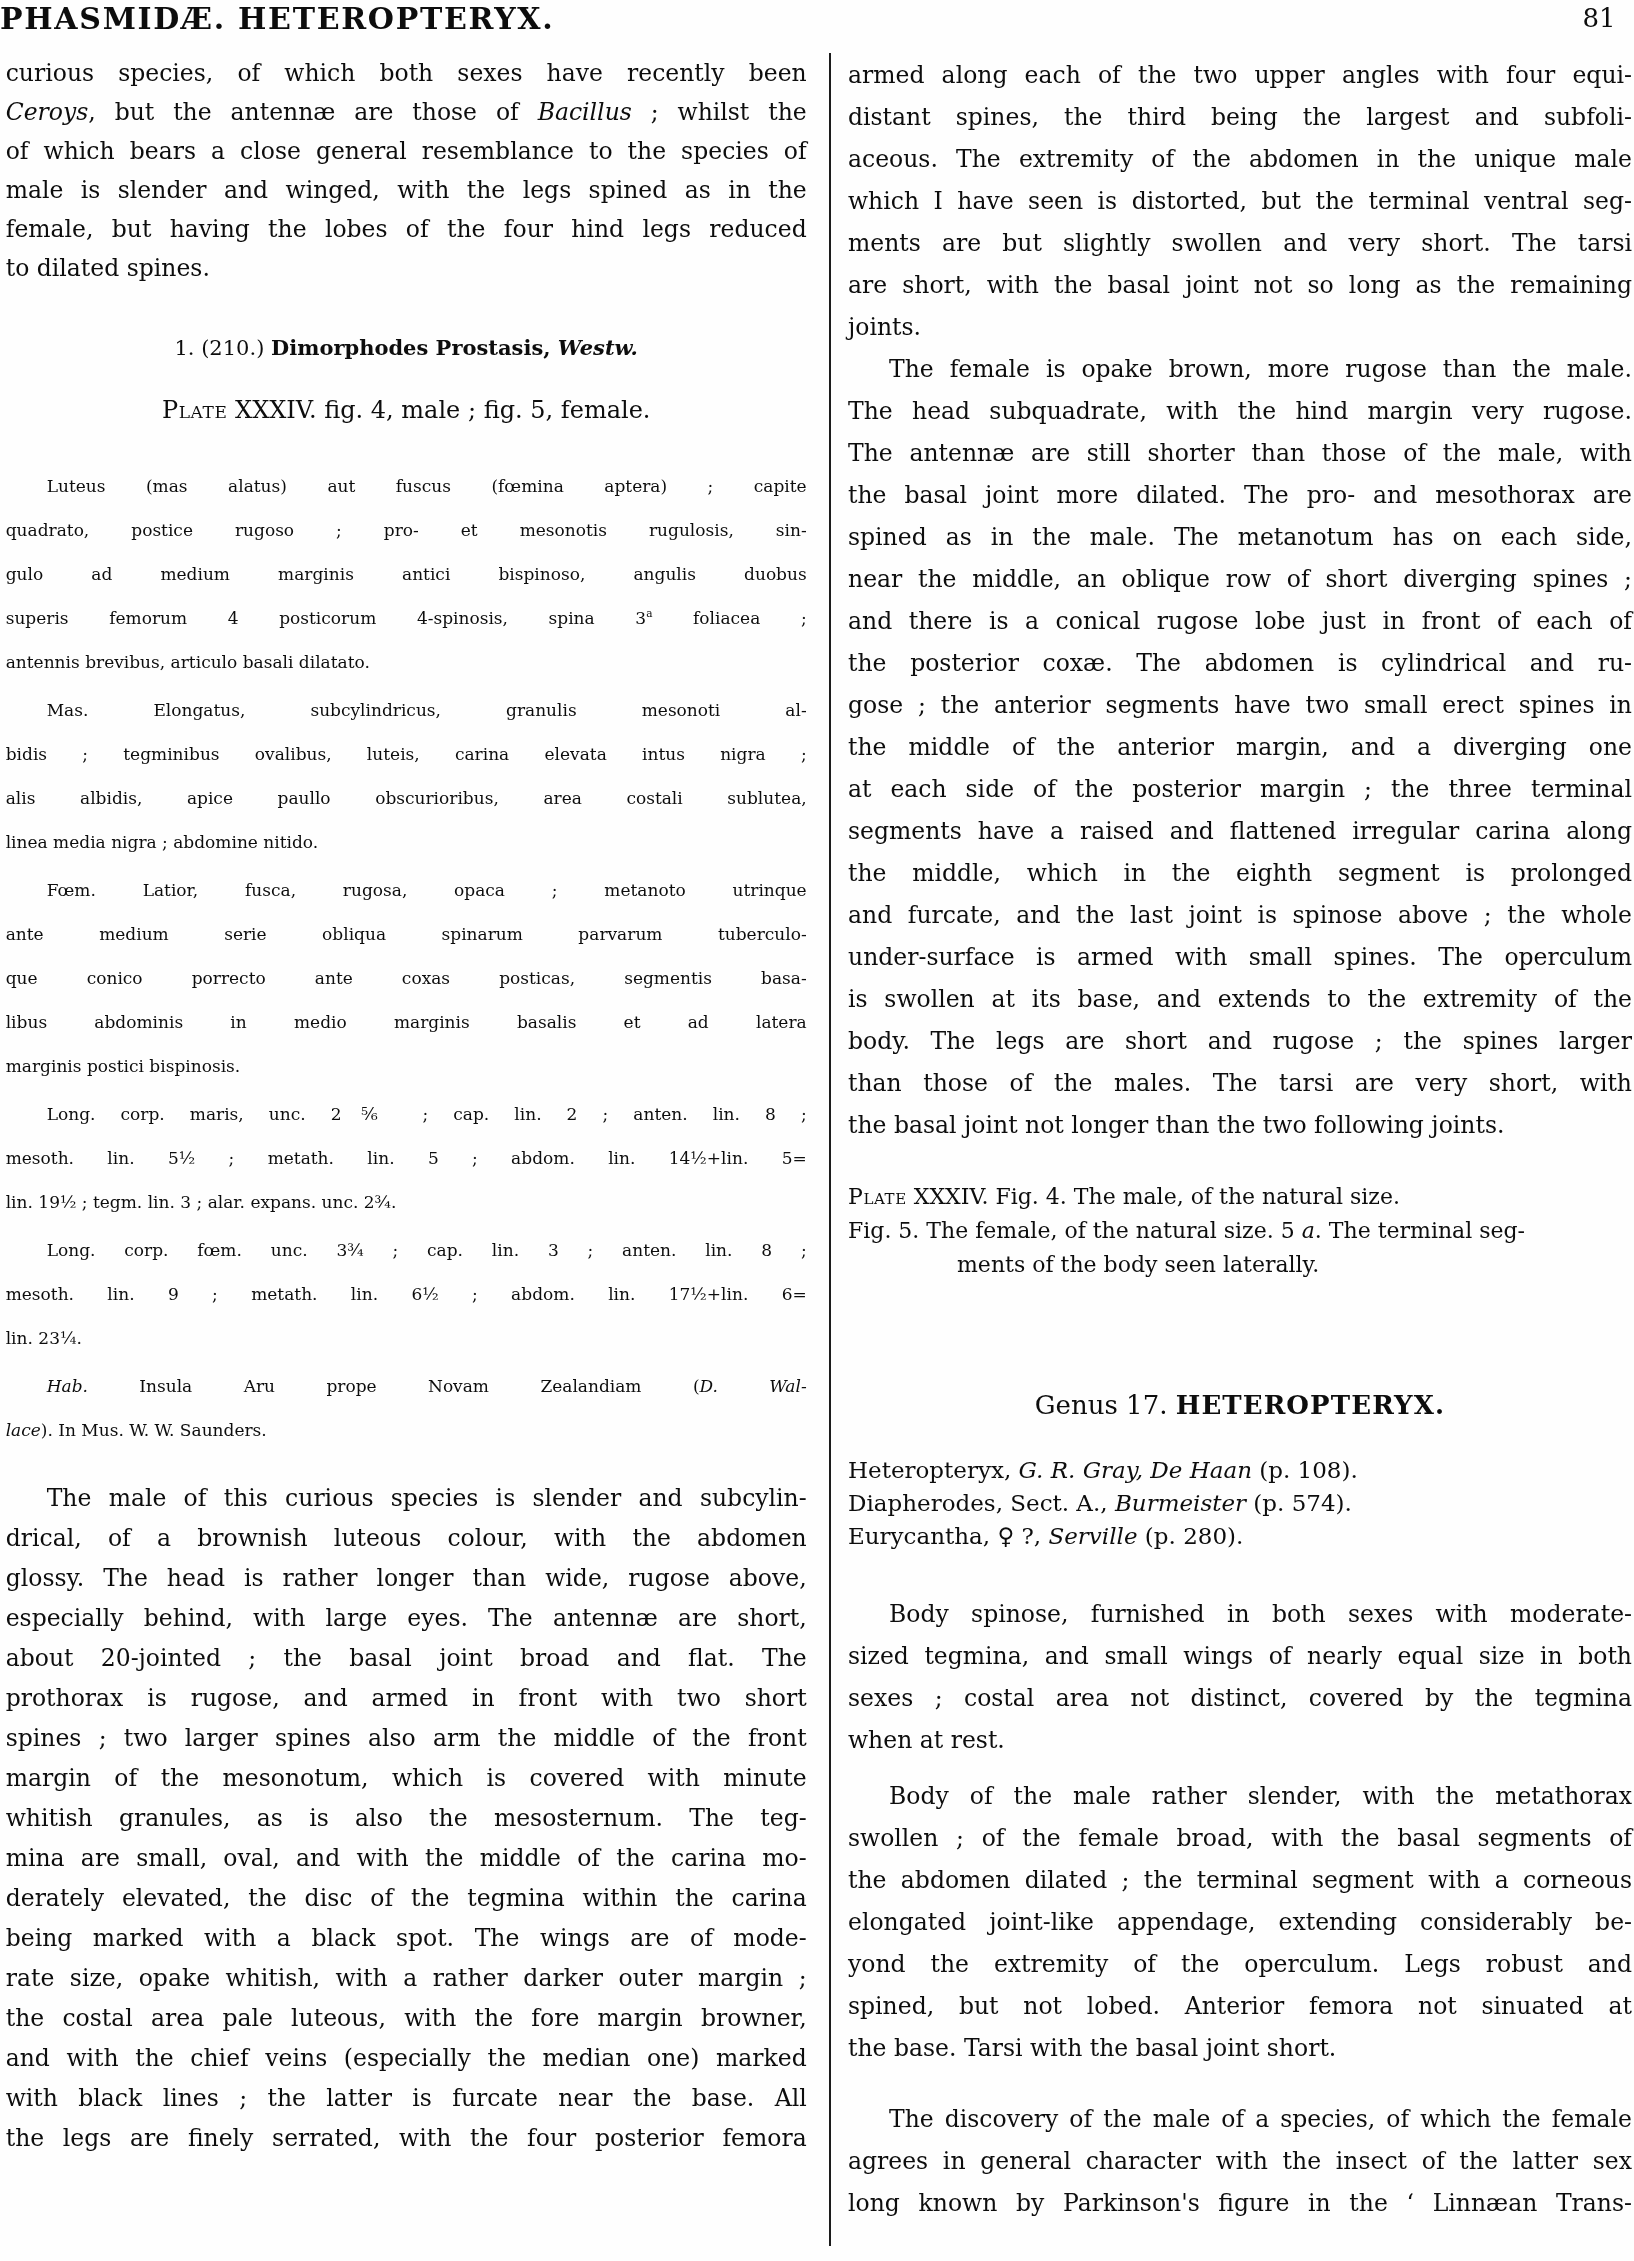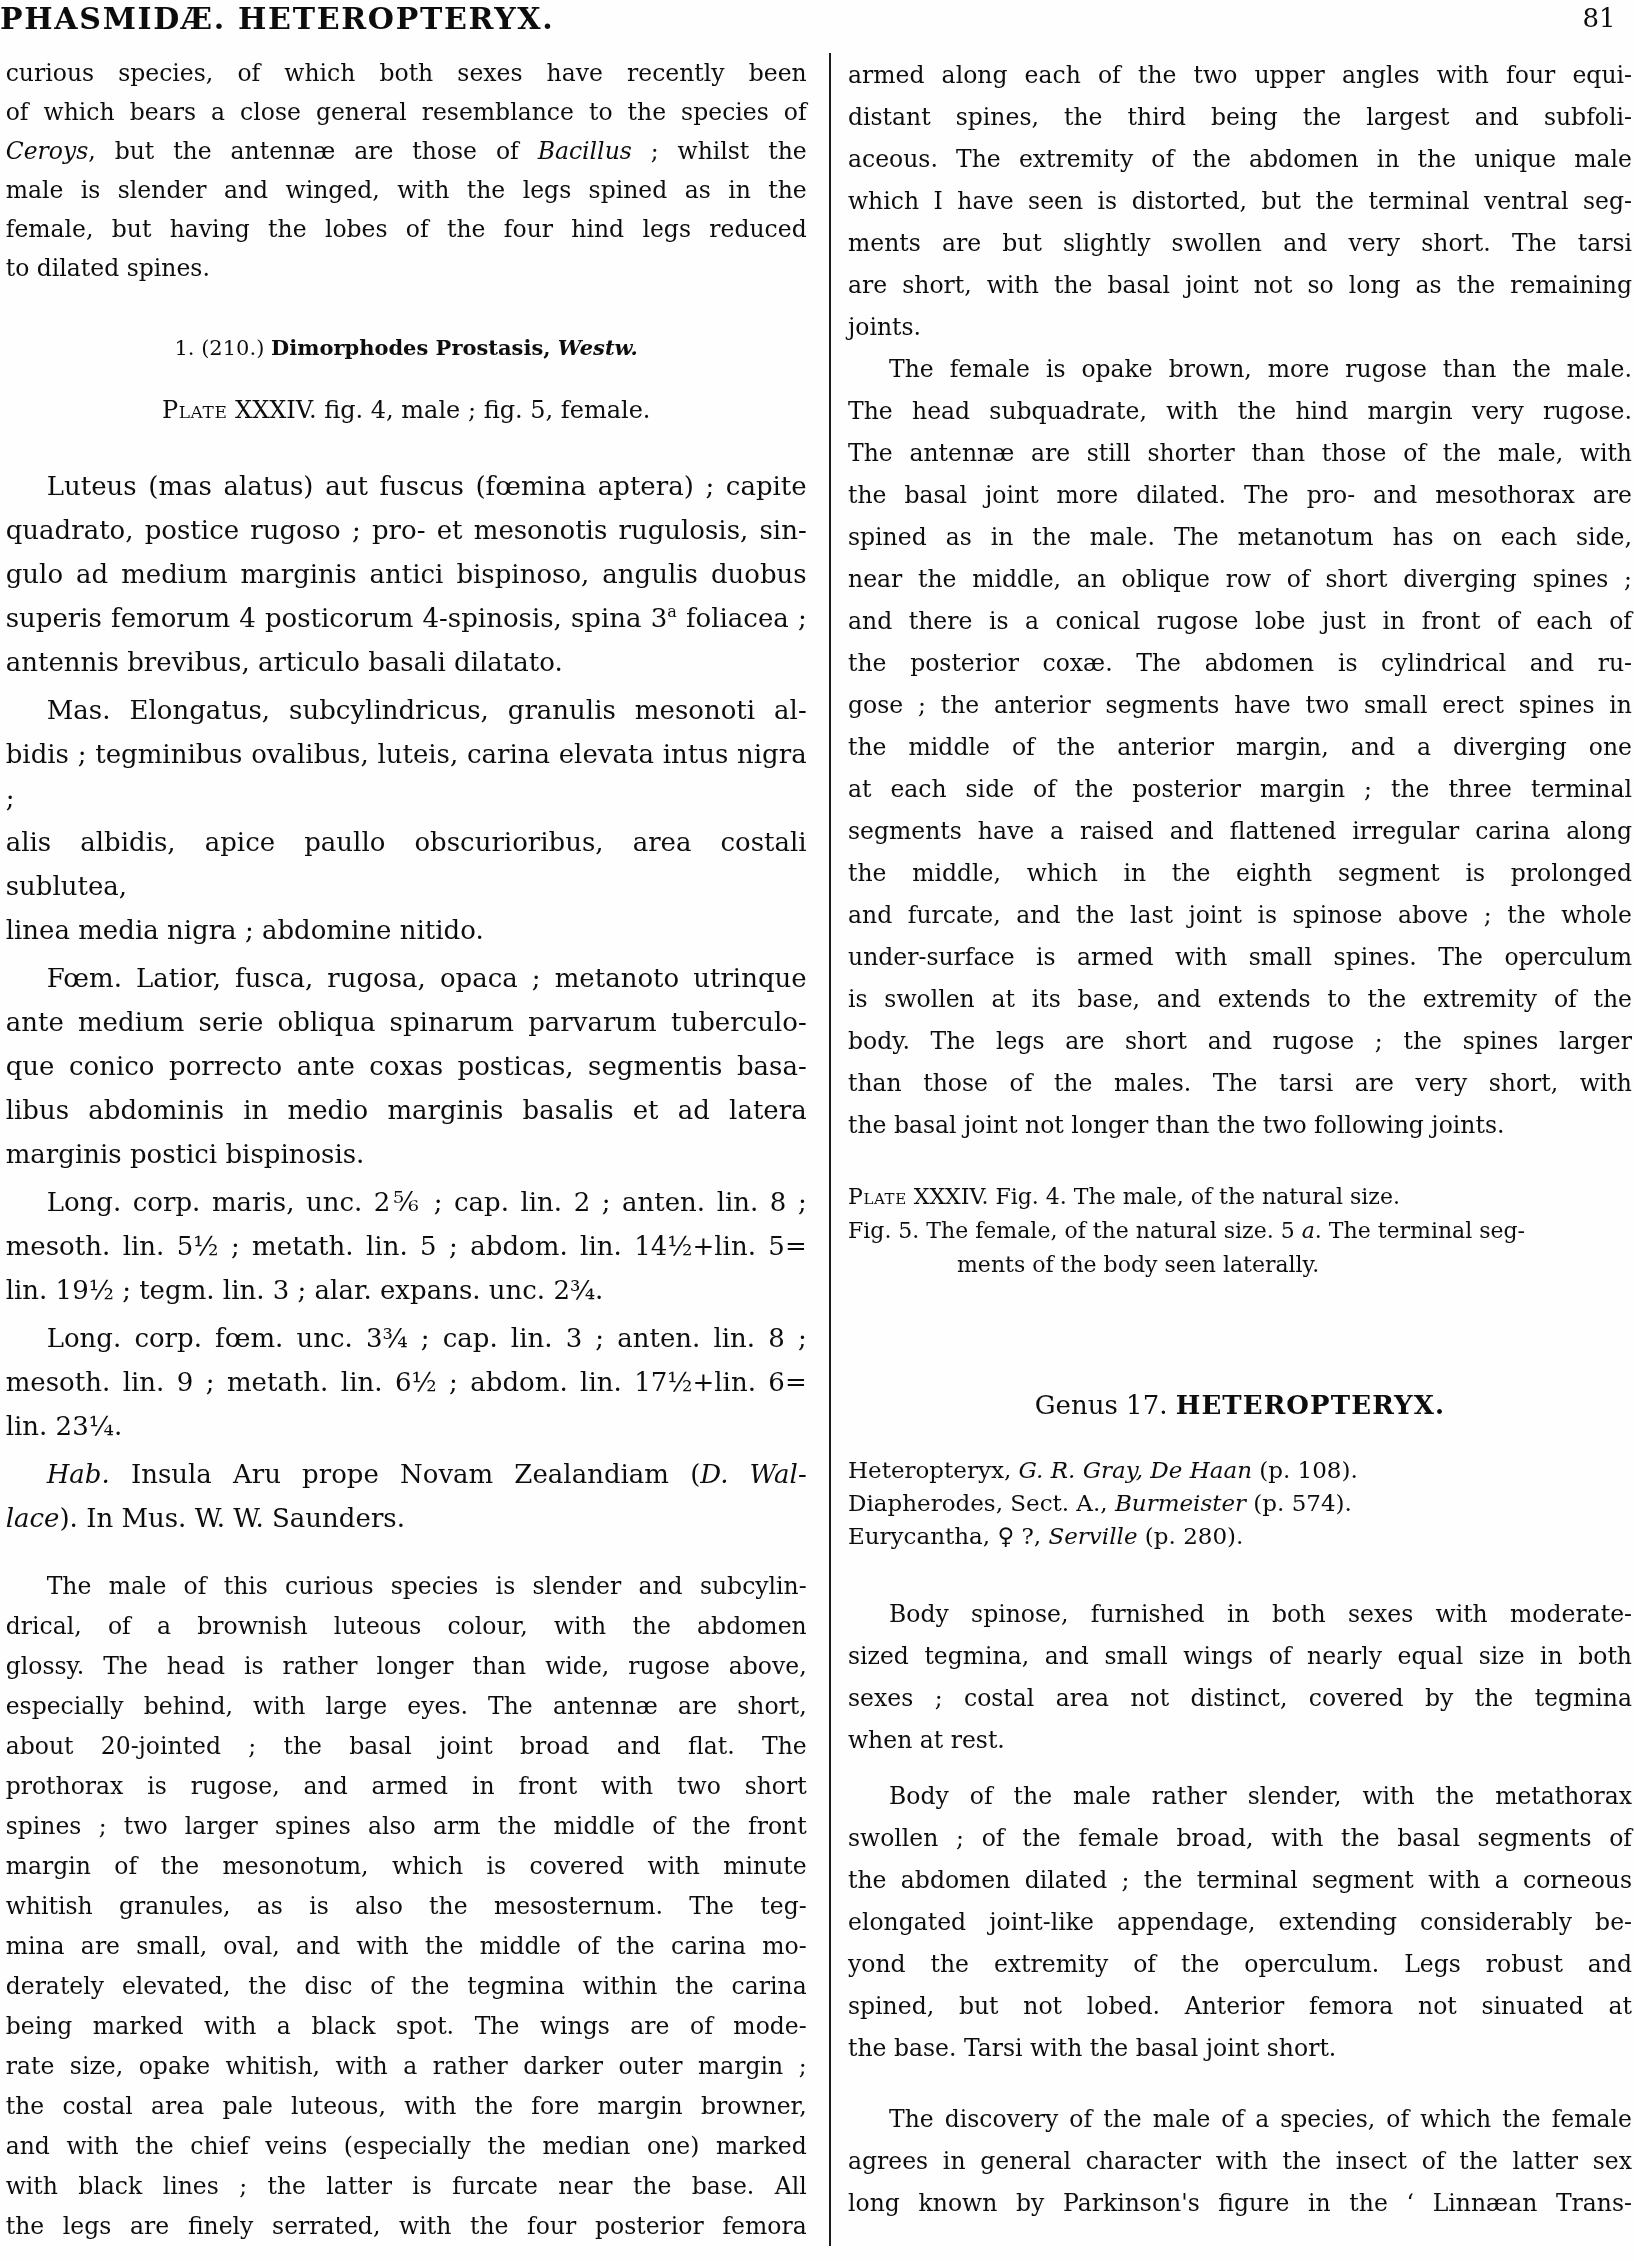--- a/index.html
+++ b/index.html
@@ -10,21 +10,21 @@
   .page-number{position:absolute;top:3.4px;right:19.5px;font-size:26px;}
   .divider{position:absolute;left:829px;top:53px;width:1.7px;height:2193px;background:#1c1c1c;}
   .col{position:absolute;top:54px;}
   .col-left{left:5.7px;width:801px;}
   .col-right{left:848px;width:784px;}
   .block{margin:0;}
   .line{font-size:23.5px;text-align:left;}
   .prose{line-height:39px;}
   .col-right .prose{line-height:42px;}
   .latin{line-height:44px;}
-  .latin .line{font-size:26px;}
+  .latin .line{font-size:17px;}
   .sub{margin-top:4px;}
   .desc{margin-top:26px;line-height:40px;}
   .heading{margin-top:40px;margin-bottom:23px;line-height:39px;}
   .heading .line{font-size:21px;}
   .plateline{margin-bottom:34px;line-height:39px;}
   .plateline .line{font-size:24px;}
   .caption{margin-top:34px;line-height:34px;}
   .caption .line{font-size:22px;}
   .genus{margin-top:103px;margin-bottom:29px;line-height:40px;}
   .genus .line{font-size:26px;}
@@ -45,22 +45,22 @@
 </head>
 <body>
 
 <div class="page">
   <div class="running-title">PHASMIDÆ. HETEROPTERYX.</div>
   <div class="page-number">81</div>
   <div class="divider"></div>
   <div class="col col-left" id="col-left">
       <div class="block prose">
         <div class="line j">curious species, of which both sexes have recently been</div>
+        <div class="line j"><span class="i">Ceroys</span>, but the antennæ are those of <span class="i">Bacillus</span> ; whilst the</div>
         <div class="line j">of which bears a close general resemblance to the species of</div>
-        <div class="line j"><span class="i">Ceroys</span>, but the antennæ are those of <span class="i">Bacillus</span> ; whilst the</div>
         <div class="line j">male is slender and winged, with the legs spined as in the</div>
         <div class="line j">female, but having the lobes of the four hind legs reduced</div>
         <div class="line">to dilated spines.</div>
       </div>
       <div class="block heading">
         <div class="line center">1. (210.) <span class="b">Dimorphodes Prostasis, </span><span class="bi">Westw.</span></div>
       </div>
       <div class="block plateline">
         <div class="line center"><span class="sc">Plate</span> XXXIV. fig. 4, male ; fig. 5, female.</div>
       </div>

